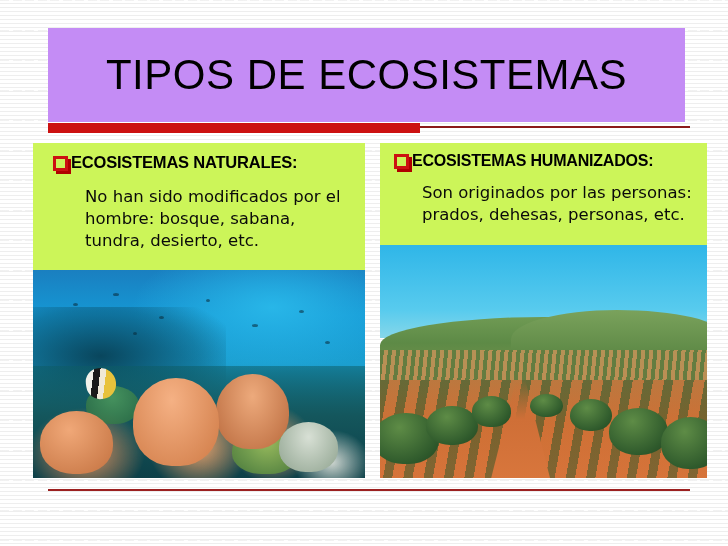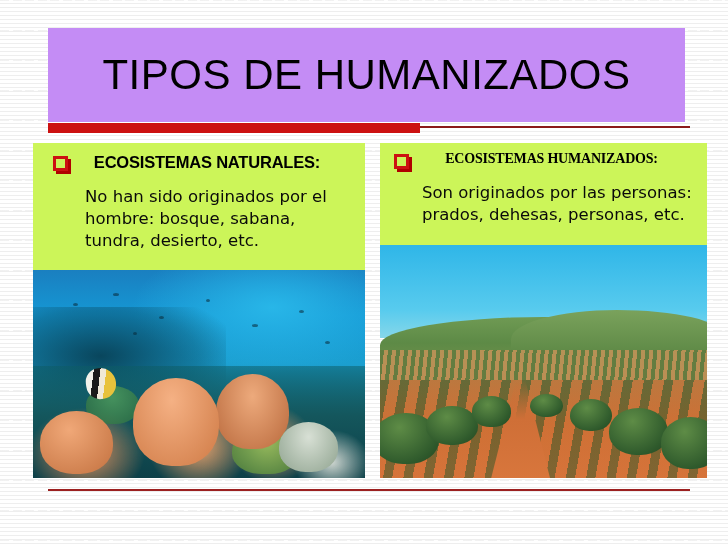--- a/index.html
+++ b/index.html
@@ -112,30 +112,29 @@
     left: 0;
     top: 0;
     width: 15px;
     height: 15px;
     border: 3px solid #cc1111;
     background: #ccf559;
     box-sizing: border-box;
   }
   .heading {
     flex: 1 1 auto;
-    text-align: center;
     font-family: "Liberation Sans", sans-serif;
     font-weight: bold;
     font-size: 16.5px;
     color: #000000;
     letter-spacing: -0.2px;
     line-height: 1.2;
     padding-right: 14px;
   }
-  #panel-right .heading { font-size: 14px; padding-right: 8px; font-family: Liberation Serif, serif; }
+  #panel-right .heading { font-size: 16px; padding-right: 8px; }
 
   .body-text {
     font-family: "DejaVu Sans", sans-serif;
     font-size: 16.5px;
     color: #0a0a0a;
     line-height: 1.32;
     margin-top: 12px;
     white-space: pre-line;
   }
   #body-left  { padding-left: 44px; }
@@ -248,35 +247,35 @@
     top: 489px;
     width: 642px;
     height: 2px;
     background: #9c2020;
   }
 </style>
 </head>
 <body>
 
 <div id="title-banner"></div>
-<div id="title-text">TIPOS DE HUMANIZADOS</div>
+<div id="title-text">TIPOS DE ECOSISTEMAS</div>
 <div id="title-rule-thin"></div>
 <div id="title-rule-thick"></div>
 
 <div class="panel" id="panel-left">
 
   <div class="caption-box" id="caption-left">
     <div class="bullet-row">
       <span class="bullet-icon">
         <span class="shadow"></span>
           <span class="square"></span>
       </span>
       <span class="heading">ECOSISTEMAS NATURALES:</span>
     </div>
-    <div class="body-text" id="body-left">No han sido originados por el hombre: bosque, sabana, tundra, desierto, etc.</div>
+    <div class="body-text" id="body-left">No han sido modificados por el hombre: bosque, sabana, tundra, desierto, etc.</div>
   </div>
 
   <div class="photo" id="photo-left">
     <div class="reef-water"></div>
     <div class="reef-dark"></div>
     <div class="speck" style="left:12%; top:16%; width:5px; height:3px;"></div>
     <div class="speck" style="left:24%; top:11%; width:6px; height:3px;"></div>
     <div class="speck" style="left:38%; top:22%; width:5px; height:3px;"></div>
     <div class="speck" style="left:52%; top:14%; width:4px; height:3px;"></div>
     <div class="speck" style="left:66%; top:26%; width:6px; height:3px;"></div>

